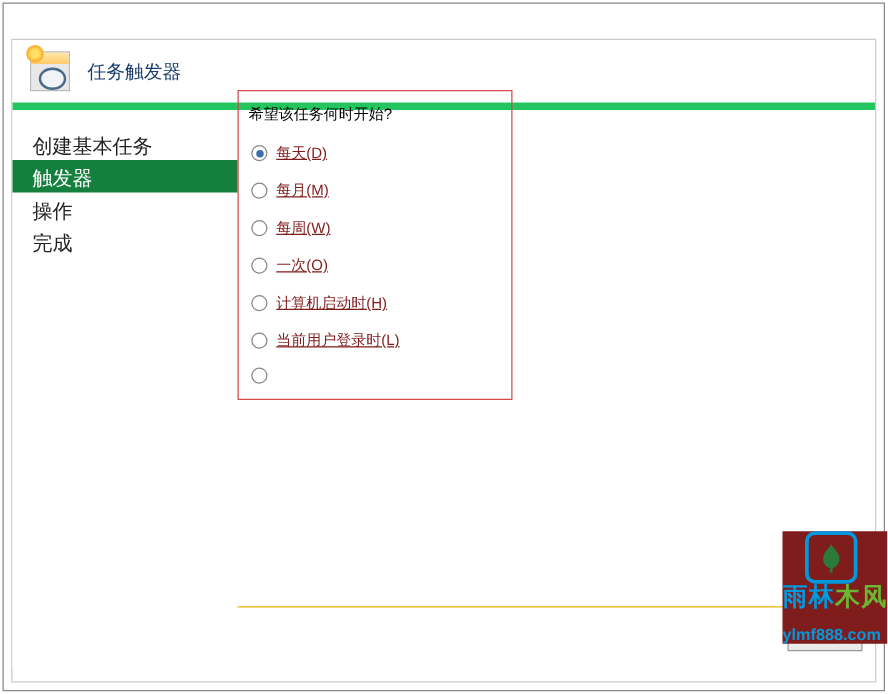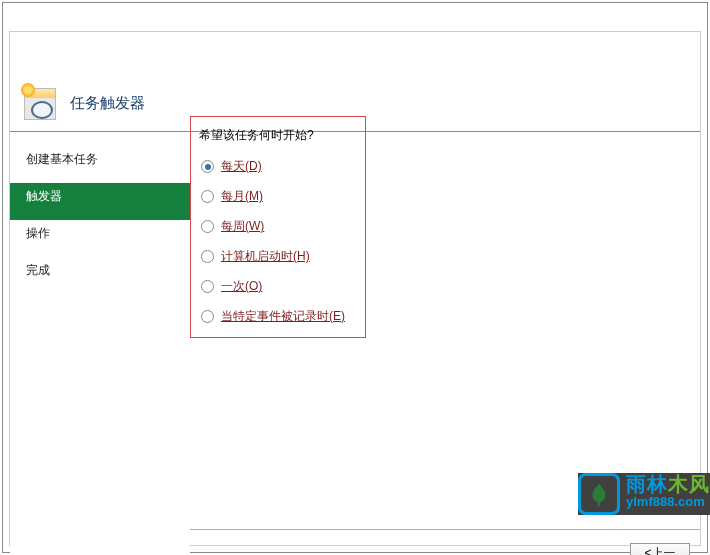--- a/index.html
+++ b/index.html
@@ -54,26 +54,25 @@
       position: absolute;
       top: 28px;
       left: 6px;
       right: 6px;
       bottom: 6px;
       border: 1px solid #cccccc;
       background: #fff;
     }
     .header-area {
       height: 56px;
-      border-bottom: 1px solid #22c55e;
+      border-bottom: 6px solid #22c55e;
       background: #fff;
       display: flex;
       align-items: center;
       padding-left: 14px;
-      margin-top: 44px;
     }
     .header-icon {
       width: 32px;
       height: 32px;
       background: linear-gradient(to bottom, #ffeaa7 0%, #fdcb6e 30%, #e8e8e8 30%, #e8e8e8 100%);
       border: 1px solid #bbb;
       position: relative;
       margin-right: 14px;
     }
     .header-icon::before {
@@ -105,37 +104,37 @@
       display: flex;
       height: calc(100% - 68px);
       position: relative;
     }
     .sidebar {
       width: 180px;
       padding-top: 14px;
       background: #fff;
     }
     .sidebar-item {
-      padding: 5px 0 15px 16px;
-      font-size: 12px;
+      padding: 5px 0 0 16px;
+      font-size: 16px;
       color: #222;
       cursor: pointer;
     }
     .sidebar-item.selected {
       background: #15803d;
       color: #fff;
     }
     .main-panel {
       flex: 1;
       padding-top: 14px;
       position: relative;
     }
     .radio-container {
       border: 1px solid #d44a4a;
-      width: 176px;
+      width: 220px;
       padding: 10px 0 10px 10px;
       margin-top: -30px;
     }
     .radio-container .prompt-inner {
       margin-bottom: 14px;
       margin-left: -2px;
     }
     .radio-row {
       display: flex;
       align-items: center;
@@ -190,23 +189,24 @@
       display: inline-flex;
       align-items: center;
       justify-content: center;
       cursor: pointer;
     }
     .watermark {
       position: absolute;
       right: 0;
       bottom: 40px;
       display: flex;
-      align-items: flex-start;
-      background: #404040;
+      align-items: center;
+      background: #7f1d1d;
       z-index: 10;
+      flex-direction: column;
     }
     .wm-logo {
       width: 42px;
       height: 42px;
       border: 3px solid #0099dd;
       border-radius: 8px;
       display: flex;
       align-items: center;
       justify-content: center;
       margin-right: 6px;
@@ -222,20 +222,21 @@
       font-size: 20px;
       font-weight: bold;
       color: #0099dd;
       letter-spacing: 1px;
     }
     .wm-cn .alt { color: #6ab82f; }
     .wm-url {
       font-size: 13px;
       font-weight: bold;
       color: #0099dd;
+      margin-top: 12px;
     }
   </style>
 </head>
 <body>
 
 <div class="window">
 
   <div class="inner-panel">
     <div class="header-area">
       <div class="header-icon"></div>
@@ -269,29 +270,32 @@
           <div class="radio-row">
             <span class="radio-circle"></span>
             <span class="radio-label">每月(M)</span>
           </div>
           <div class="radio-row">
             <span class="radio-circle"></span>
             <span class="radio-label">每周(W)</span>
           </div>
           <div class="radio-row">
             <span class="radio-circle"></span>
+            <span class="radio-label">一次(O)</span>
+          </div>
+          <div class="radio-row">
+            <span class="radio-circle"></span>
             <span class="radio-label">计算机启动时(H)</span>
           </div>
           <div class="radio-row">
             <span class="radio-circle"></span>
-            <span class="radio-label">一次(O)</span>
-          </div>
-          <div class="radio-row">
-            <span class="radio-circle"></span>
-            <span class="radio-label">当特定事件被记录时(E)</span>
+            <span class="radio-label">当前用户登录时(L)</span>
+          </div>
+          <div class="radio-row">
+            <span class="radio-circle"></span>
           </div>
         </div>
 
         <div class="footer">
           <div class="nav-btn">
             <span>&lt;上一</span>
           </div>
         </div>
       </div>
     </div>

